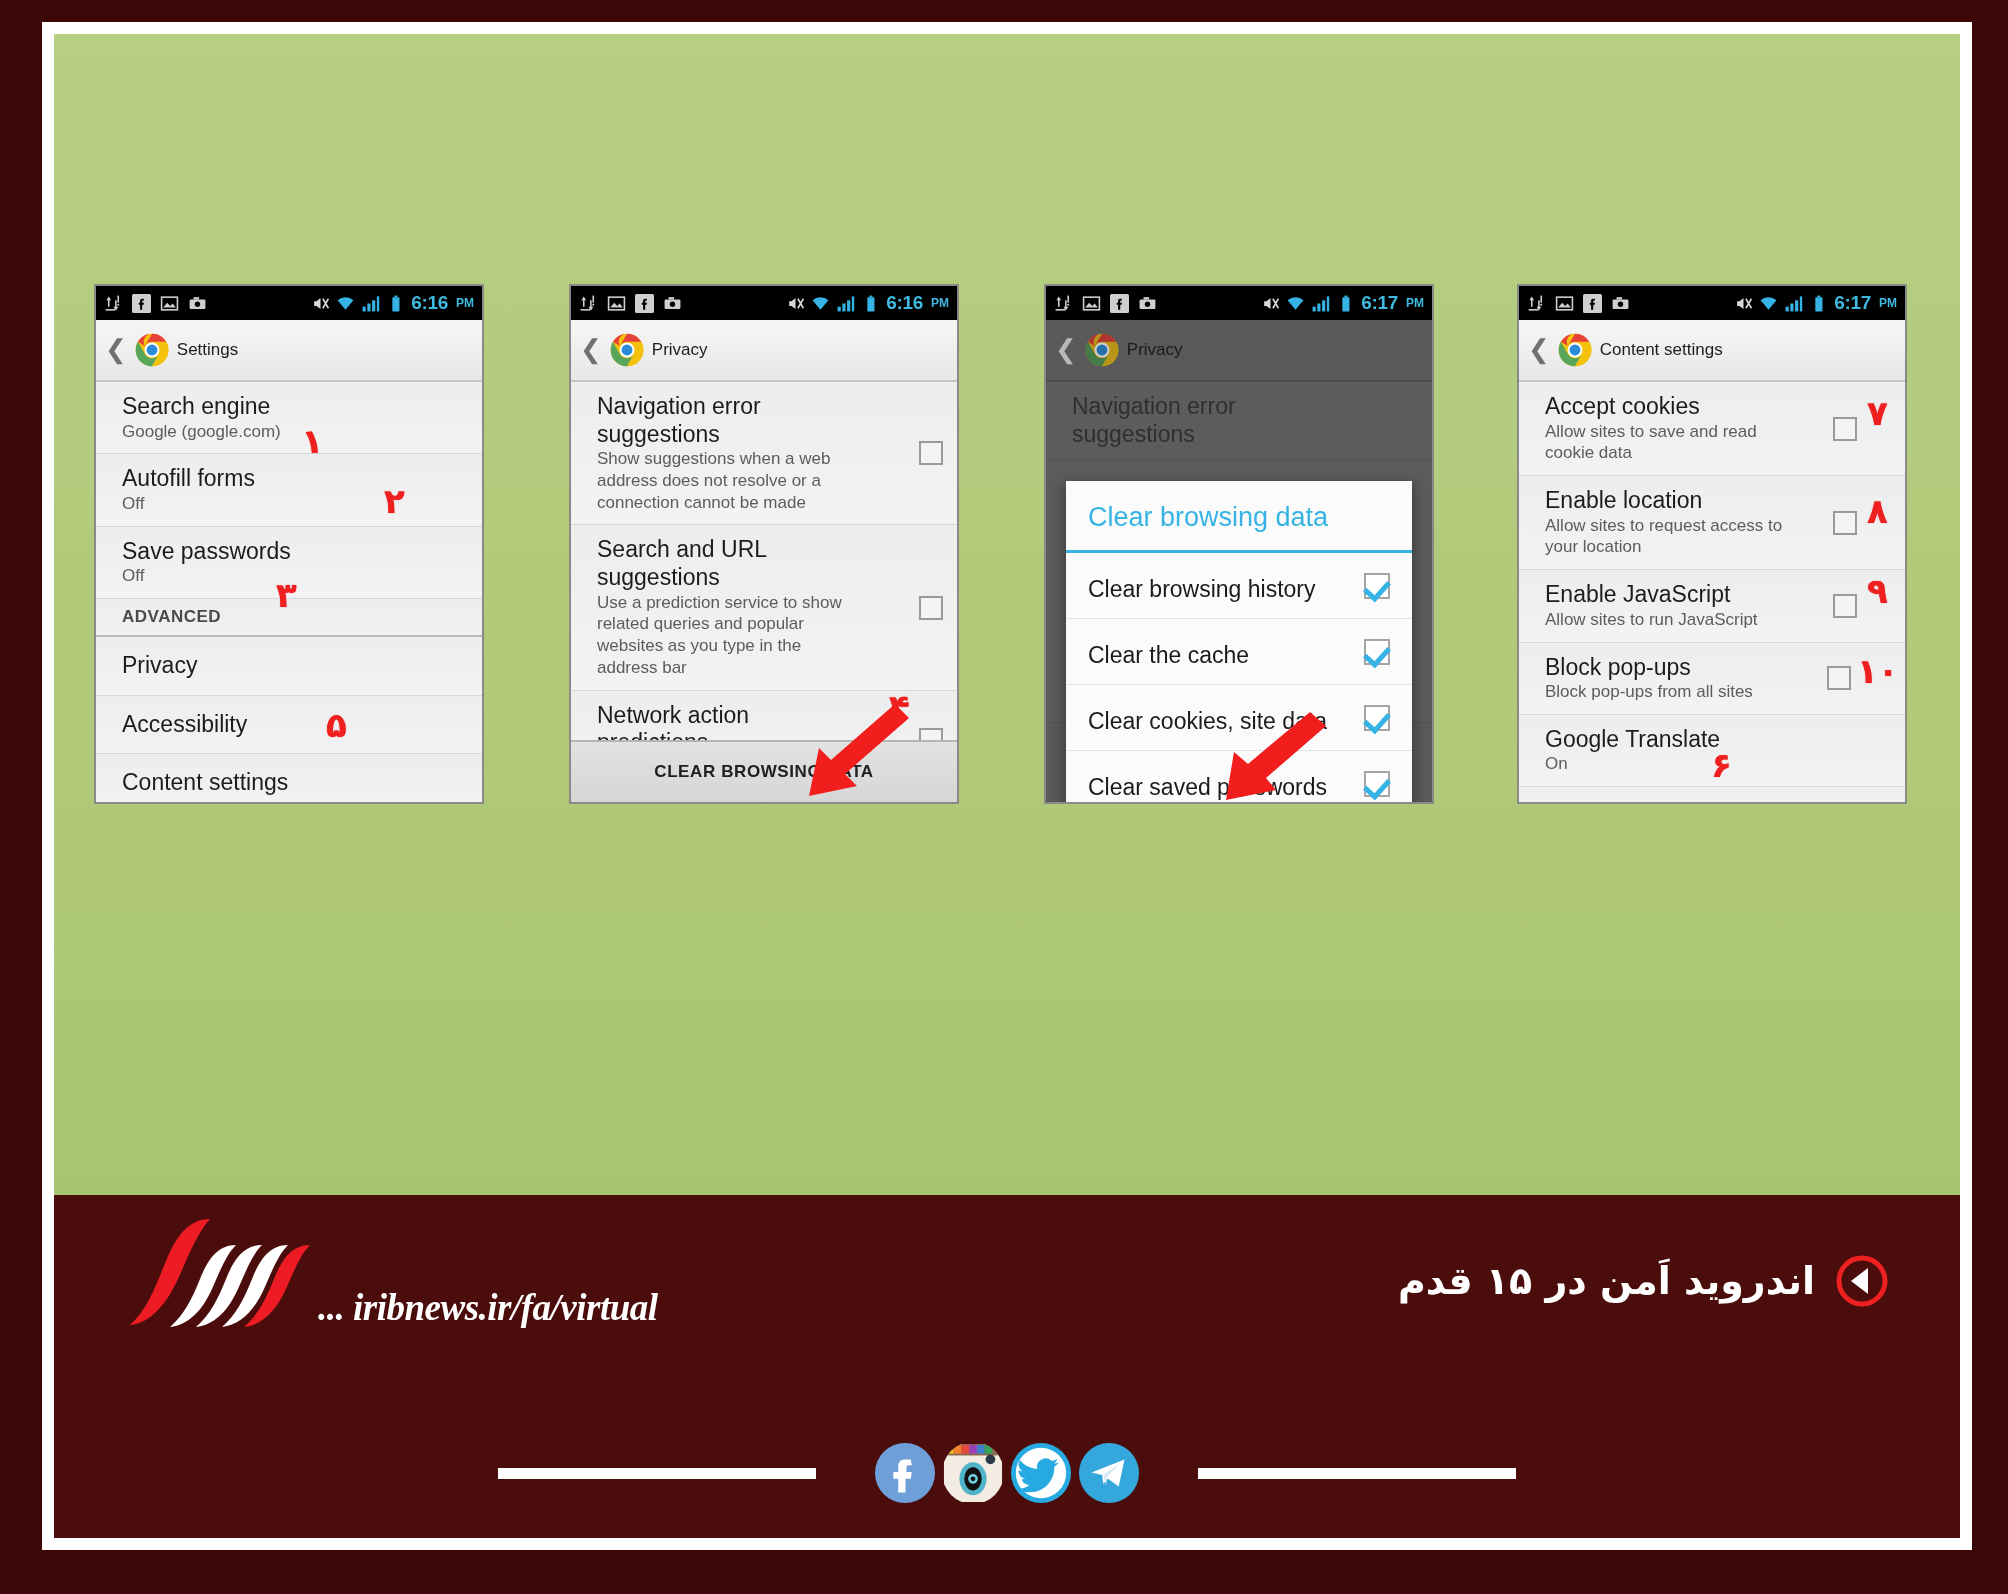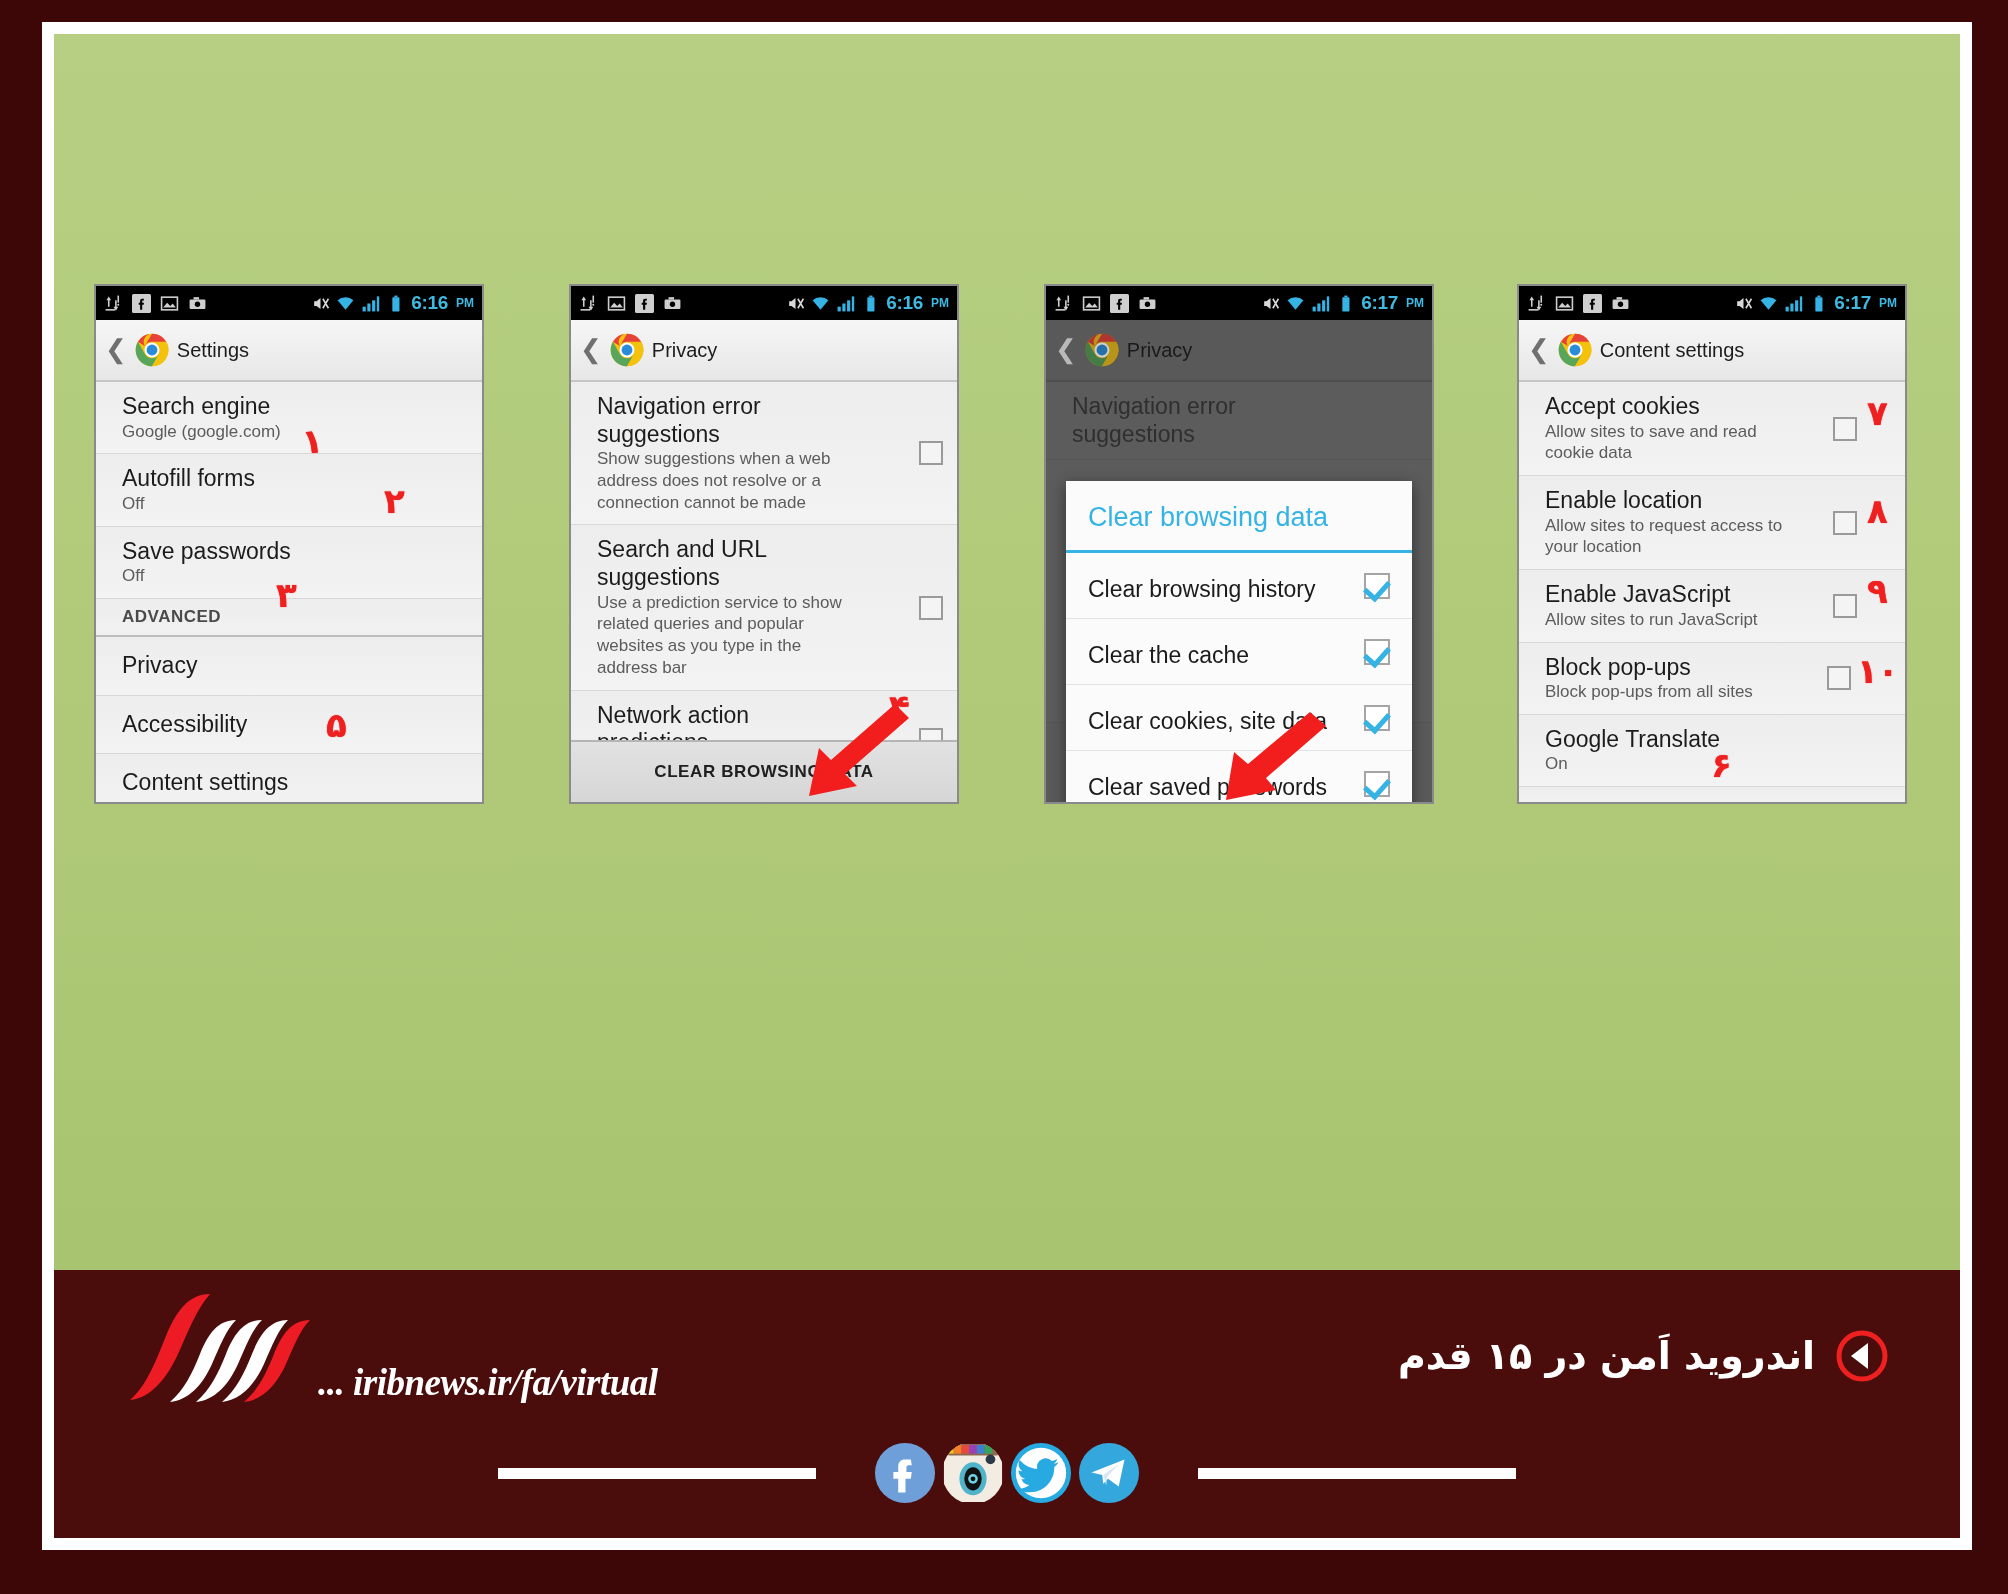--- a/index.html
+++ b/index.html
@@ -69,21 +69,21 @@
     gap: 8px;
   }
   .appbar.dim { background: #595959; border-bottom-color: #4e4e4e; }
   .back-chevron {
     color: #707070; font-size: 26px; line-height: 1;
     font-family: "Liberation Serif", serif;
   }
   .appbar.dim .back-chevron { color: #b9b9b9; }
   .chrome-logo { width: 34px; height: 34px; flex: none; }
   .app-title {
-    font-size: 20px; color: #1d1d1d;
+    font-size: 17px; color: #1d1d1d;
     font-family: "Liberation Sans", sans-serif;
   }
   .appbar.dim .app-title { color: #1a1a1a; }
 
   .list { background: #ececec; }
   .list.dim { background: #5a5a5a; }
   .row {
     position: relative;
     padding: 11px 14px 11px 26px;
     border-bottom: 1px solid #d8d8d8;
@@ -178,21 +178,21 @@
     text-shadow: 0 0 1px #ef2020;
   }
 
   
   .arrow { position: absolute; z-index: 41; }
 
   
   .footer {
     position: absolute;
     left: 0; right: 0; bottom: 0;
-    height: 268px;
+    height: 343px;
     background: #4a0d0c;
   }
   .logo-wrap { position: absolute; left: 60px; top: 18px; display: flex; align-items: flex-end; gap: 4px; }
   .logo-url {
     color: #fff; font-style: italic; font-weight: bold;
     font-size: 37px; letter-spacing: -.5px;
     font-family: "Liberation Serif", serif;
     padding-bottom: 14px;
   }
   .fa-title {

